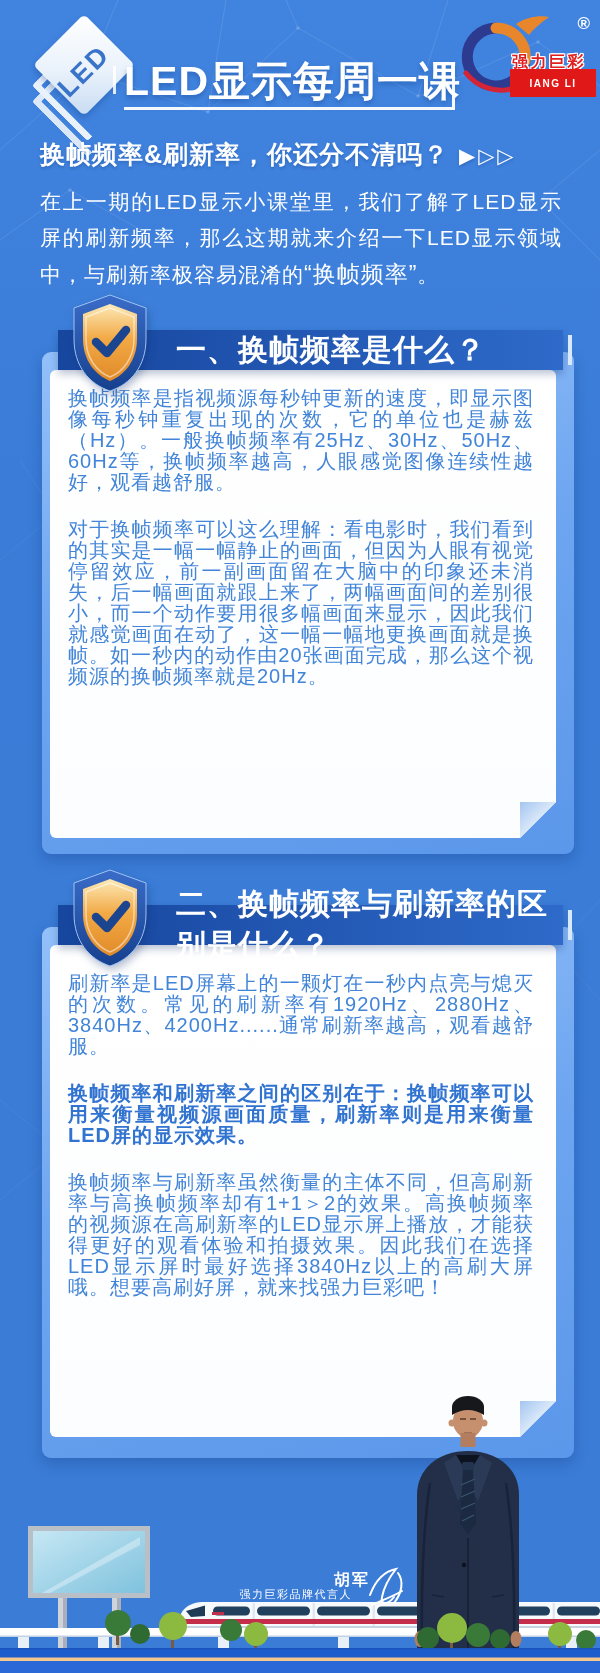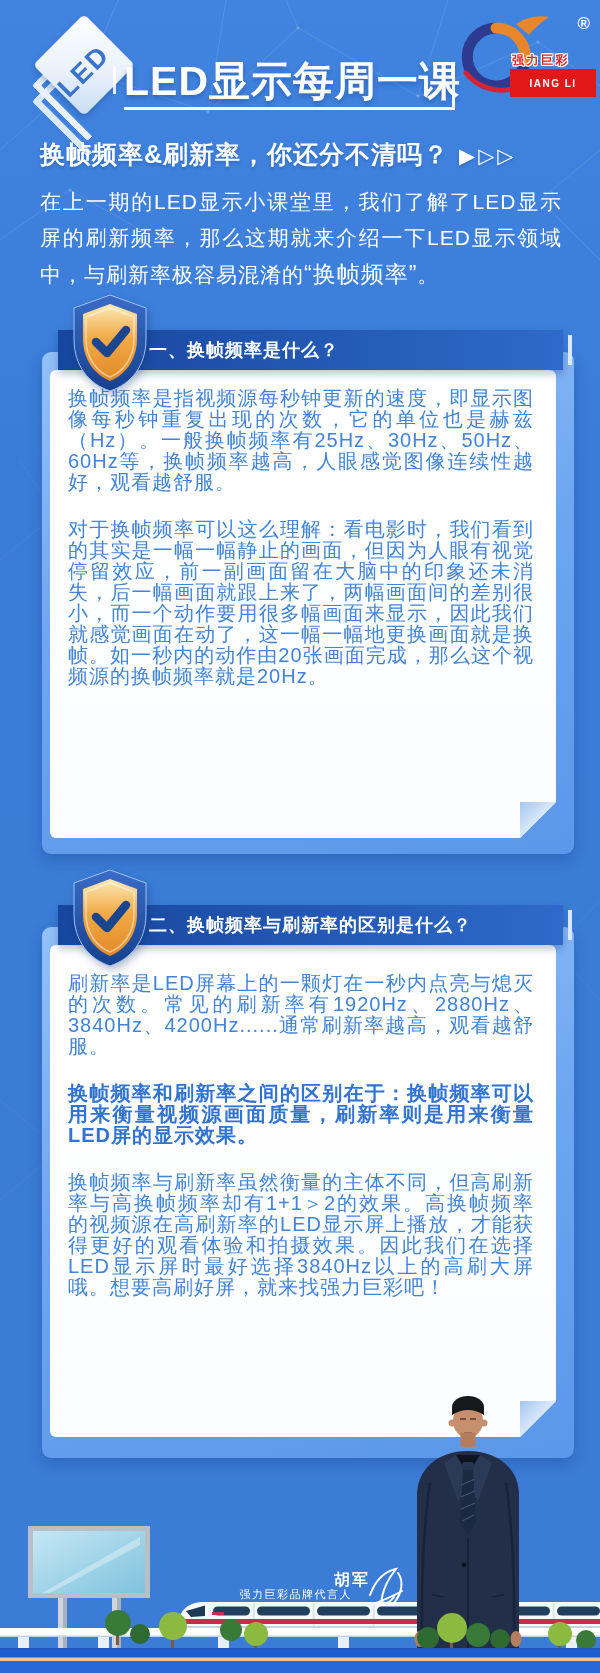--- a/index.html
+++ b/index.html
@@ -18,31 +18,31 @@
   .chev2{top:38px;opacity:.92;}
   .cap-face{top:5px;background:linear-gradient(135deg,#ffffff 0%,#eaf2fb 55%,#c9dcf3 100%);border-radius:5px;box-shadow:2px 3px 6px rgba(15,50,115,.28);}
   .cap-text{position:absolute;left:40px;top:32px;transform:rotate(-45deg);font-size:27px;font-weight:bold;color:#3a74ca;letter-spacing:2px;}
   .page-title{left:124px;top:54px;width:350px;margin:0;font-size:41px;font-weight:bold;color:#fff;letter-spacing:1px;text-shadow:0 3px 5px rgba(15,55,130,.35);z-index:3;}
   .title-underline{left:124px;top:107px;width:328px;height:3px;background:rgba(255,255,255,.95);z-index:3;}
   .title-bracket{left:452px;top:64px;width:3px;height:46px;background:rgba(255,255,255,.95);z-index:3;}
   .title-tick{left:113px;top:66px;width:3px;height:28px;background:rgba(255,255,255,.85);z-index:3;}
   
   .logo{left:448px;top:16px;width:152px;height:78px;z-index:3;}
   .reg-mark{position:absolute;right:10px;top:-2px;color:#fff;font-size:17px;font-weight:bold;}
-  .brand-cn{position:absolute;left:64px;top:36px;font-size:12px;font-weight:bold;color:#e02020;letter-spacing:2.5px;
+  .brand-cn{position:absolute;left:64px;top:36px;font-size:16px;font-weight:bold;color:#e02020;letter-spacing:2.5px;
     text-shadow:1px 0 0 #fff,-1px 0 0 #fff,0 1px 0 #fff,0 -1px 0 #fff,1px 1px 0 #fff,-1px -1px 0 #fff,1px -1px 0 #fff,-1px 1px 0 #fff;}
   .brand-en{position:absolute;left:62px;top:53px;width:86px;height:28px;background:#e01818;color:#fff;font-size:10px;font-weight:bold;letter-spacing:1.5px;display:flex;align-items:center;justify-content:center;}
   
   .subtitle{left:40px;top:138px;width:540px;color:#fff;font-size:25px;font-weight:bold;letter-spacing:1px;z-index:3;text-shadow:0 2px 3px rgba(15,55,130,.3);}
   .subtitle .arrows{font-size:21px;margin-left:10px;letter-spacing:3px;font-weight:normal;}
   .intro{left:40px;top:184px;width:522px;margin:0;color:#fff;font-size:21px;line-height:36px;letter-spacing:1px;text-align:justify;z-index:3;}
   .intro b{font-size:23px;font-weight:400;}
   
   .sec-banner{left:58px;width:505px;height:40px;background:linear-gradient(90deg,#17469e 0%,#2e6ac9 100%);
-    display:flex;align-items:center;padding-left:91px;box-sizing:border-box;color:#fff;font-size:18px;font-weight:bold;letter-spacing:1px;
+    display:flex;align-items:center;padding-left:118px;box-sizing:border-box;color:#fff;font-size:30px;font-weight:bold;letter-spacing:1px;
     box-shadow:0 4px 8px rgba(10,40,100,.28);z-index:5;}
   .sec-banner::after{content:"";position:absolute;right:-9px;top:5px;width:4px;height:30px;background:#d9e8fb;}
   .banner1{top:330px;}
   .banner2{top:905px;}
   .shield{width:84px;height:102px;z-index:6;filter:drop-shadow(2px 4px 4px rgba(10,40,100,.3));}
   .shield1{left:68px;top:292px;}
   .shield2{left:68px;top:867px;}
   
   .card-frame{left:42px;width:532px;border-radius:9px;background:linear-gradient(165deg,#93c0f9 0%,#6ea6f0 45%,#5b97ea 100%);
     box-shadow:0 6px 14px rgba(12,45,110,.25);z-index:1;}

